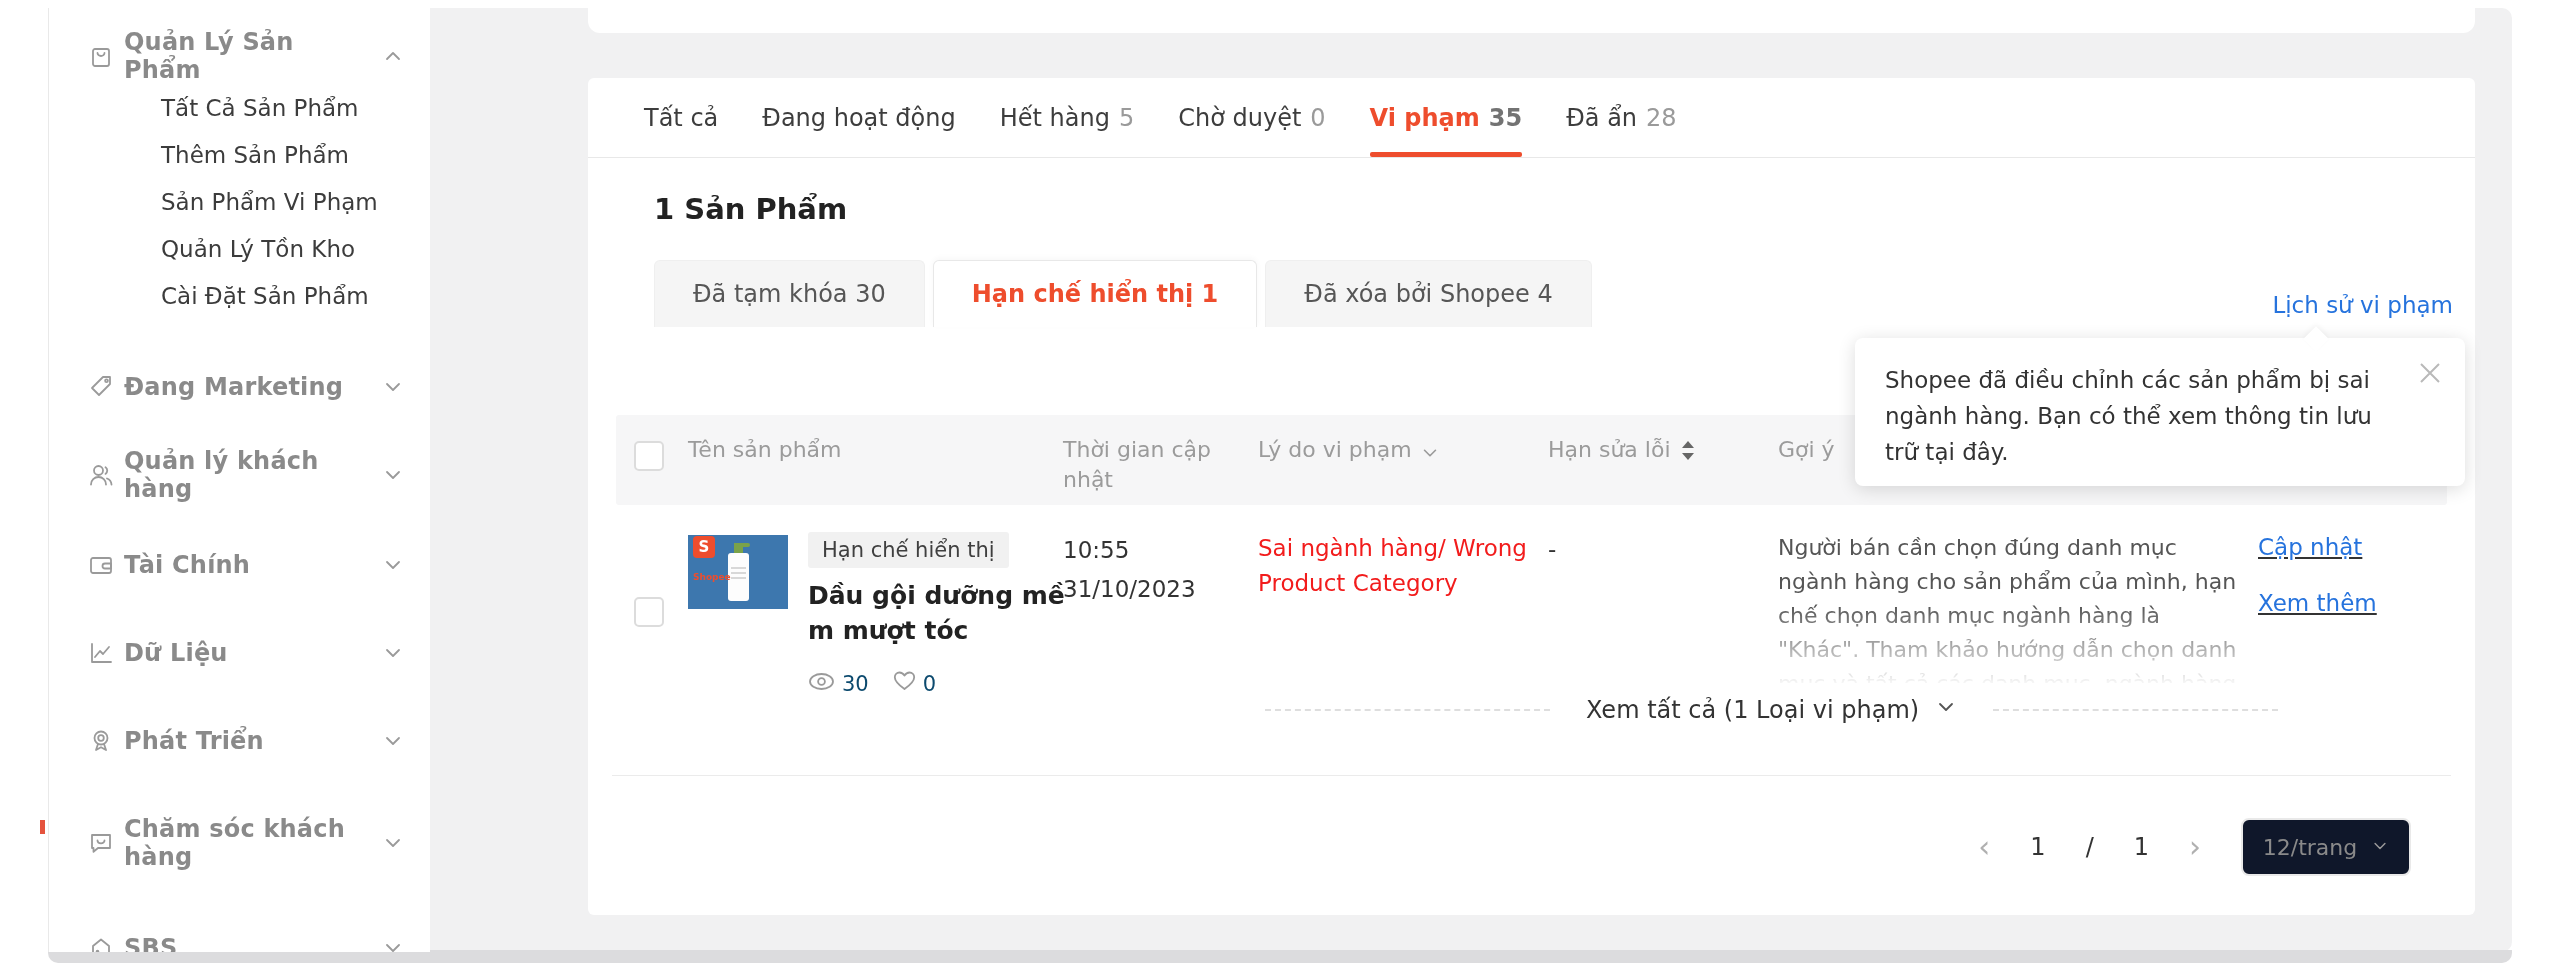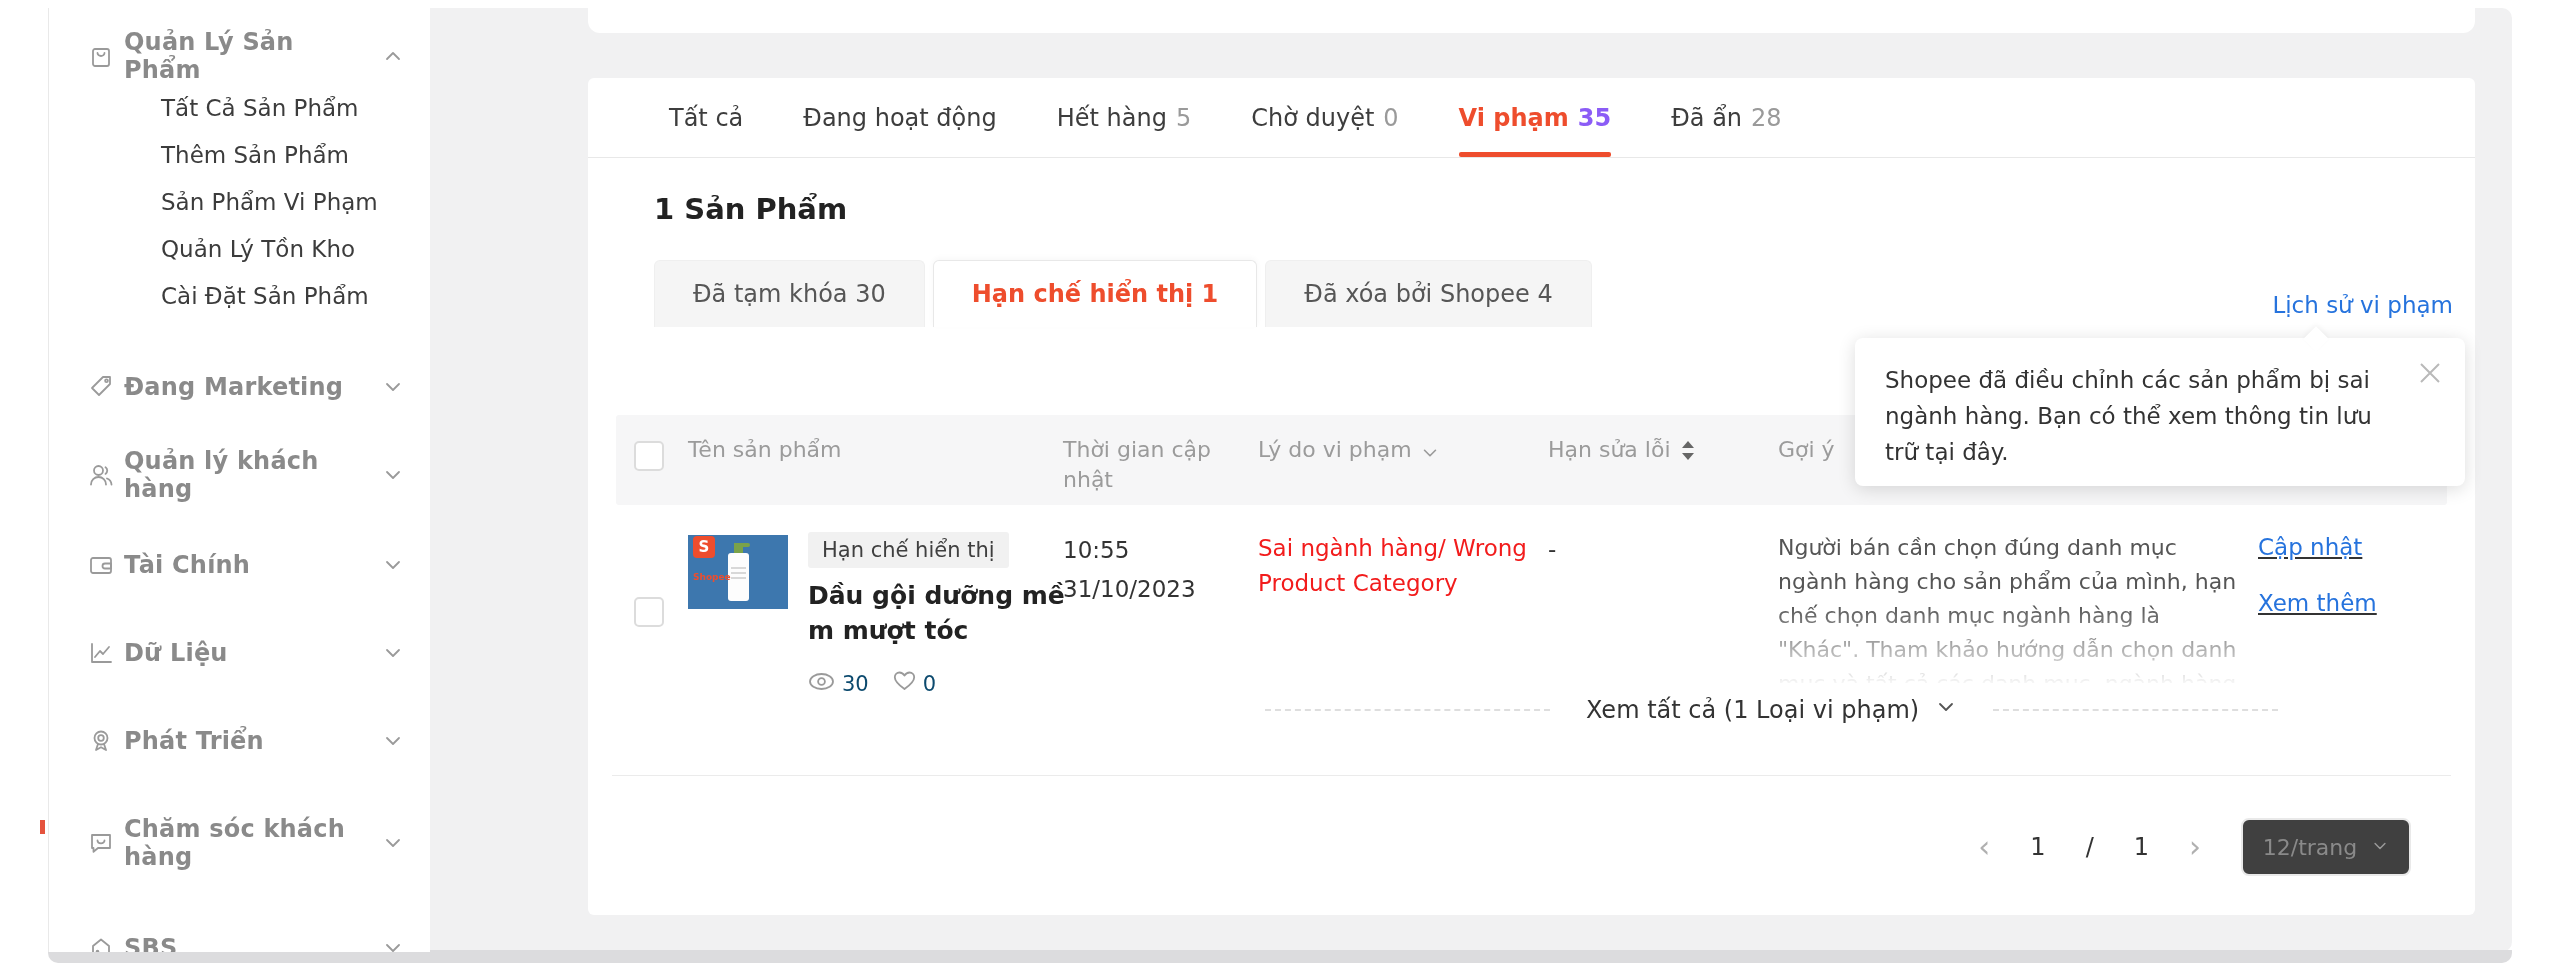--- a/index.html
+++ b/index.html
@@ -17,25 +17,25 @@
   .nav-group .glabel{flex:1;font-size:24px;font-weight:700;color:#8a8a8a;letter-spacing:.2px;line-height:28px;padding-right:6px;}
   .nav-group .chev{width:22px;height:22px;margin-right:26px;flex:0 0 22px;}
   .nav-group.tall{height:68px;}
   .nav-children{list-style:none;margin:8px 0 0 0;padding:0 0 0 75px;}
   .nav-children li{height:47px;display:flex;align-items:center;font-size:23px;color:#3c3c3c;cursor:pointer;}
   .mt48{margin-top:48px;} .mt50{margin-top:50px;} .mt51{margin-top:51px;}
   svg.stroke{fill:none;stroke:#9a9a9a;stroke-width:1.8;stroke-linecap:round;stroke-linejoin:round;}
 
   
   .main-card{position:absolute;left:588px;top:78px;width:1887px;height:837px;background:#fff;border-radius:6px;}
-  .tabbar{display:flex;align-items:center;height:79px;border-bottom:1px solid #e8e8e8;padding:0 81px;gap:60px;}
+  .tabbar{display:flex;align-items:center;height:79px;border-bottom:1px solid #e8e8e8;padding:0 56px;gap:44px;}
   .tab{position:relative;height:79px;display:flex;align-items:center;font-size:24px;color:#3d3d3d;cursor:pointer;white-space:nowrap;}
   .tab .cnt{color:#9a9a9a;margin-left:9px;}
   .tab.active{color:#ee4d2d;font-weight:700;}
-  .tab.active .cnt{color:#8b5cf6;}
+  .tab.active .cnt{color:#737373;}
   .tab.active::after{content:"";position:absolute;left:0;right:0;bottom:0;height:5px;background:#ee4d2d;border-radius:2px;}
 
   .summary-title{margin:34px 0 0 66px;font-size:29px;font-weight:700;color:#222;}
 
   .subtab-row{display:flex;gap:8px;margin:34px 0 0 66px;}
   .subtab{height:66px;padding:0 38px;display:flex;align-items:center;background:#f5f5f5;border:1px solid #efefef;border-bottom:none;border-radius:6px 6px 0 0;font-size:24px;color:#565656;cursor:pointer;white-space:nowrap;}
   .subtab.active{background:#fff;border-color:#e8e8e8;color:#ee4d2d;font-weight:700;box-shadow:0 -2px 6px rgba(0,0,0,.03);}
   .history-link{position:absolute;right:22px;top:214px;font-size:23px;color:#2673dd;cursor:pointer;}
 
   
@@ -75,21 +75,21 @@
 
   .viewall{position:absolute;left:677px;top:618px;display:flex;align-items:center;gap:36px;}
   .dash{width:285px;border-top:2px dashed #dedede;height:0;}
   .viewall .va-text{display:flex;align-items:center;gap:16px;font-size:24px;color:#333;cursor:pointer;white-space:nowrap;}
 
   .hr-full{position:absolute;left:24px;right:24px;top:697px;height:1px;background:#ebebeb;}
 
   .pager{position:absolute;right:64px;top:740px;display:flex;align-items:center;gap:40px;}
   .pg-arrow{font-size:30px;color:#b0b0b0;cursor:pointer;line-height:52px;}
   .pg-num,.pg-sep{font-size:24px;color:#333;}
-  .pg-size{display:flex;align-items:center;justify-content:center;gap:14px;width:166px;height:54px;border:2px solid #e9e9e9;border-radius:8px;color:#8a8a8a;font-size:22px;cursor:pointer;background:#404040;}
+  .pg-size{display:flex;align-items:center;justify-content:center;gap:14px;width:166px;height:54px;border:2px solid #e9e9e9;border-radius:8px;color:#8a8a8a;font-size:22px;cursor:pointer;background:#0f172a;}
 
   
   .tooltip{position:absolute;left:1855px;top:338px;width:610px;height:148px;background:#fff;border-radius:8px;box-shadow:0 3px 18px rgba(0,0,0,.14);z-index:30;box-sizing:border-box;padding:24px 70px 0 30px;}
   .tooltip .arrow{position:absolute;left:452px;top:-8px;width:18px;height:18px;background:#fff;transform:rotate(45deg);box-shadow:-2px -2px 5px rgba(0,0,0,.04);}
   .tooltip p{margin:0;width:510px;font-size:23px;line-height:36px;color:#333;}
   .tt-close{position:absolute;right:22px;top:22px;width:26px;height:26px;cursor:pointer;}
 </style>
 </head>
 <body>
 

